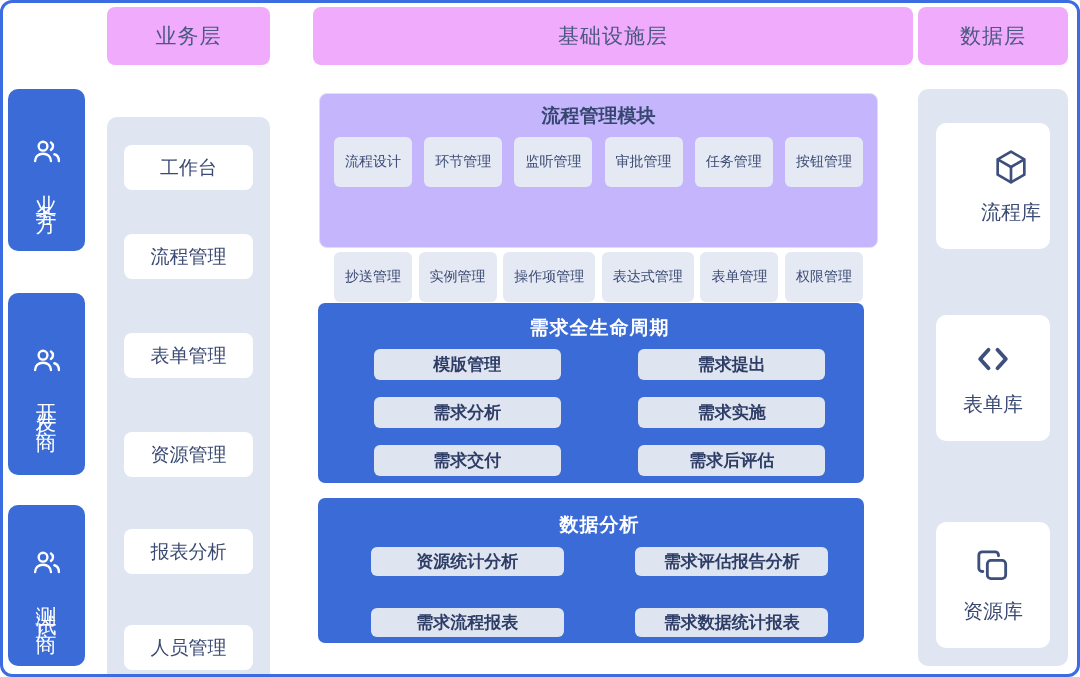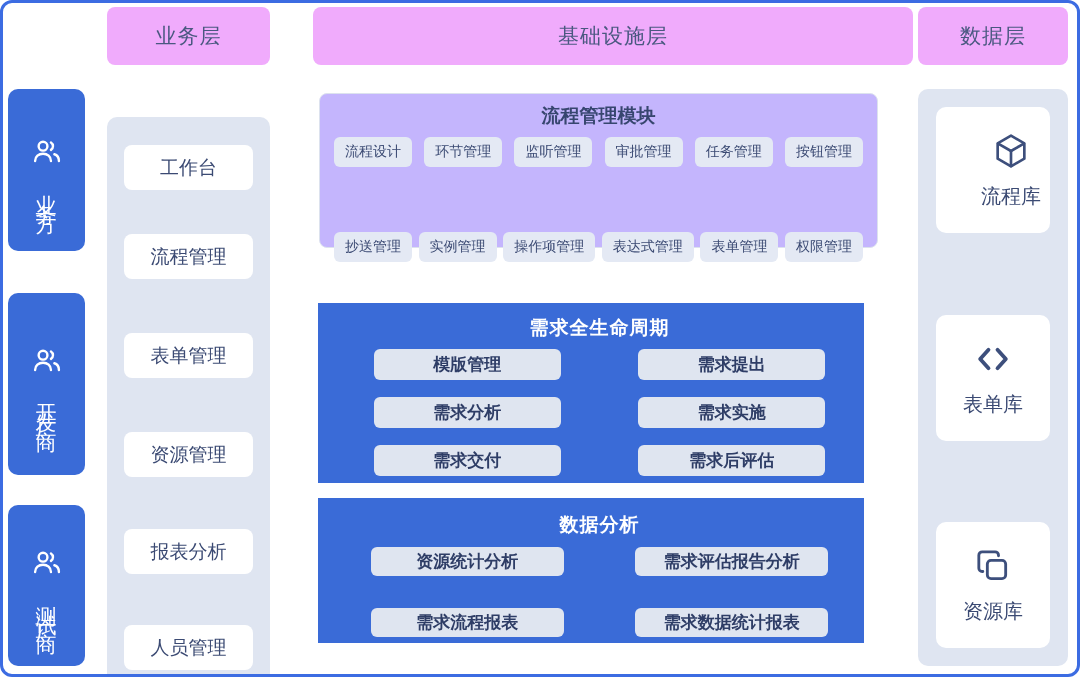--- a/index.html
+++ b/index.html
@@ -81,29 +81,29 @@
     text-align: center;
     font-size: 19px; font-weight: 600; color: #37466f;
   }
   .chip-row {
     display: flex; justify-content: space-between; align-items: center;
   }
   .chip-row.r1 { margin-top: 8px; }
   .chip-row.r2 { margin-top: 65px; }
   .chip {
     background: #e4e9f4; border-radius: 6px;
-    padding: 6px 11px;
+    padding: 16px 11px;
     font-size: 14px; font-weight: 500; color: #3b4a73;
     white-space: nowrap;
   }
 
   
   .blue-box {
     position: absolute; left: 315px; width: 546px;
-    background: #3a6bd7; border-radius: 0; padding-left: 17px;
+    background: #3a6bd7; border-radius: 7px; padding-left: 17px;
   }
   .lifecycle-box { top: 300px; height: 180px; padding-top: 12px; }
   .analysis-box  { top: 495px; height: 145px; padding-top: 14px; }
   .blue-title {
     text-align: center; color: #ffffff;
     font-size: 19px; font-weight: 600; letter-spacing: 1px;
   }
   .node-grid {
     display: grid; grid-template-columns: 1fr 1fr;
     justify-items: center;
@@ -125,21 +125,21 @@
     background: #dfe5f1;
     border-radius: 10px;
   }
   .store-card {
     position: absolute; left: 18px; width: 114px; height: 126px;
     background: #ffffff; border-radius: 10px;
     display: flex; flex-direction: column;
     align-items: center; justify-content: center;
     gap: 12px;
   }
-  .s0 { top: 18px; padding-left: 36px; } .s1 { top: 226px; } .s2 { top: 433px; }
+  .s0 { top: 34px; padding-left: 36px; } .s1 { top: 226px; } .s2 { top: 433px; }
   .store-card svg { width: 40px; height: 40px; }
   .store-label { font-size: 20px; font-weight: 500; color: #3b4a73; }
 </style>
 </head>
 <body>
 
 <div class="canvas">
 
   <div class="layer-header hdr-business">
     <span>业务层</span>

